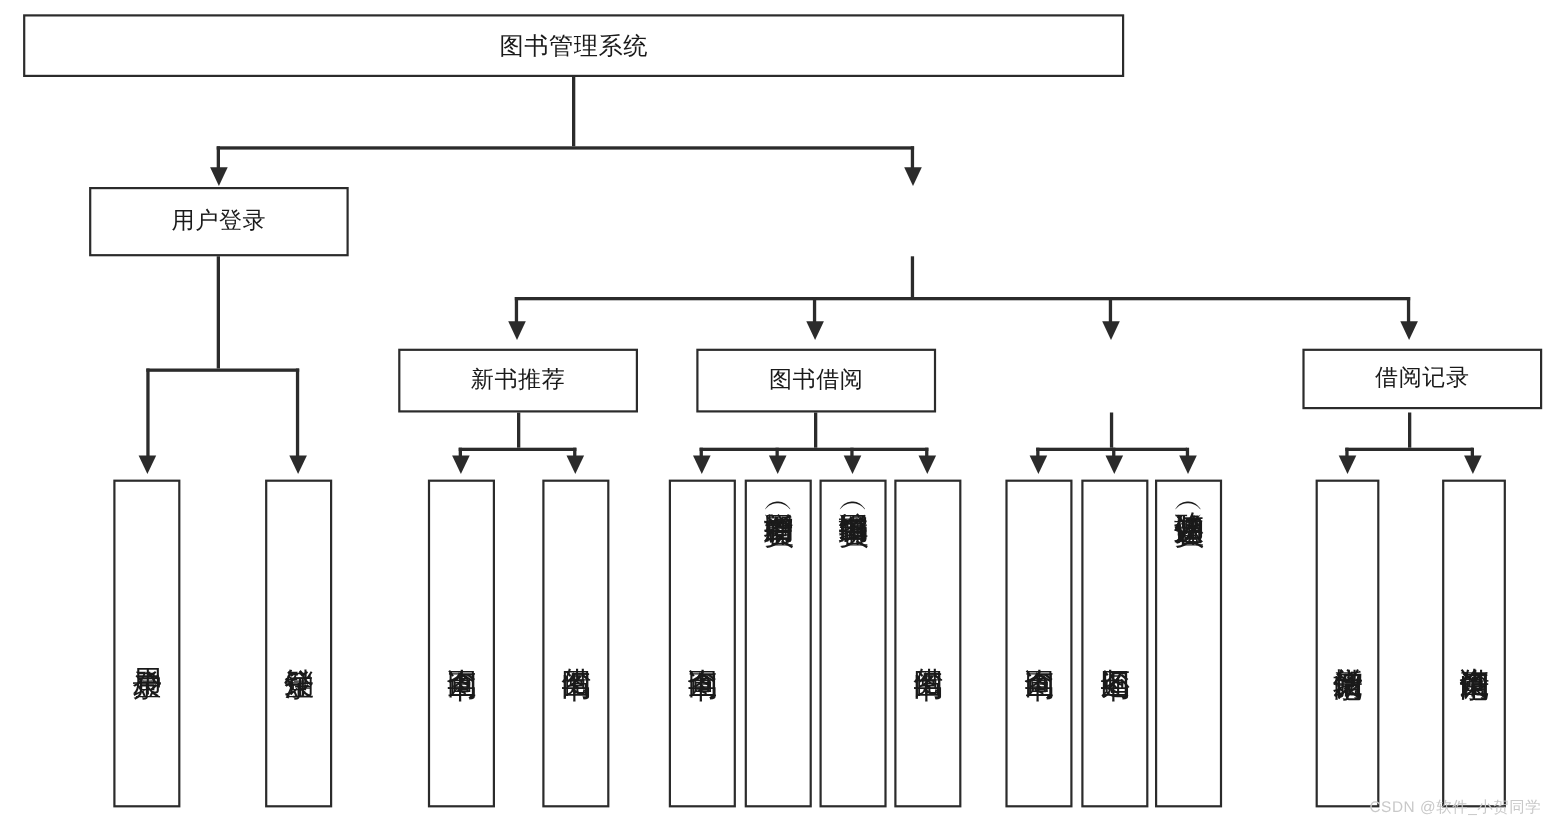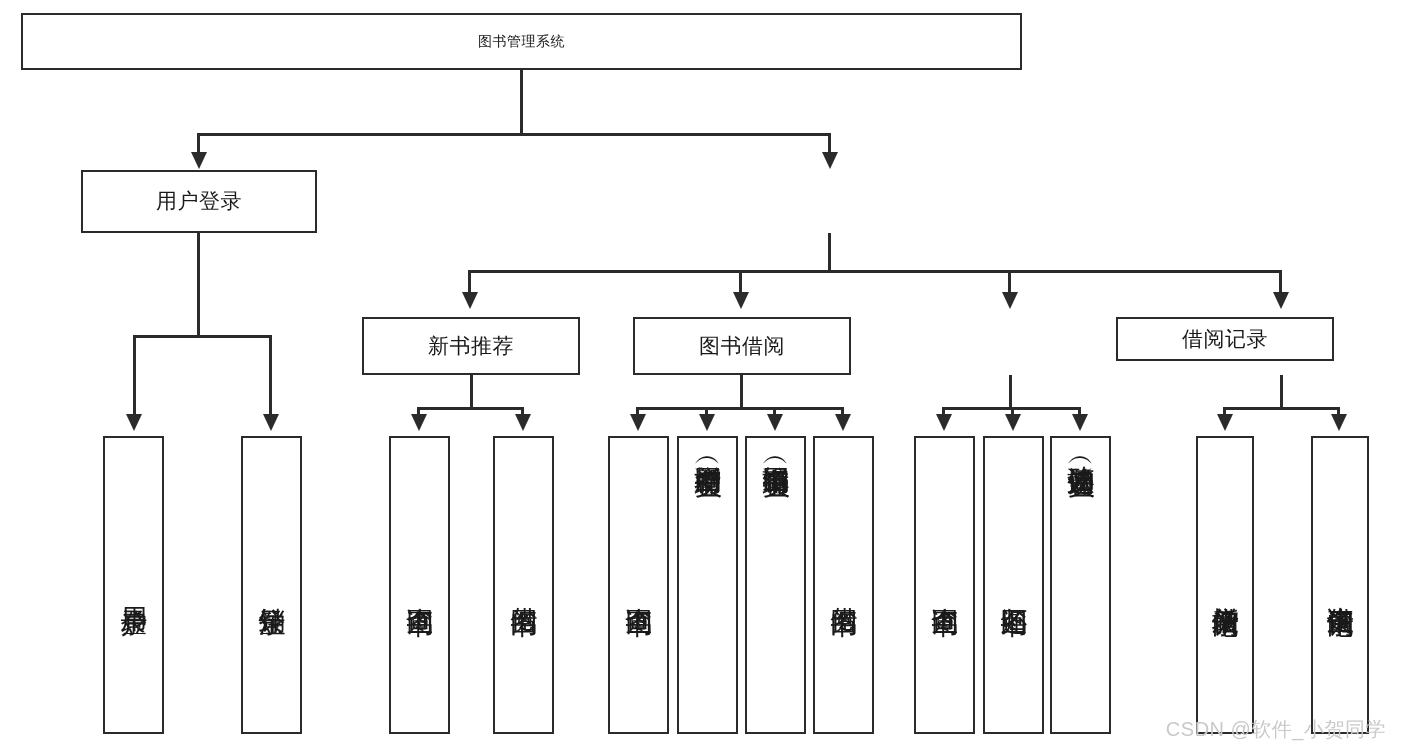--- a/index.html
+++ b/index.html
@@ -32,21 +32,21 @@
     display: block;
     text-align: center;
     line-height: 1.18;
     letter-spacing: 0.5px;
   }
   
   .node.horiz .label {
     font-size: 21px;
   }
   .node.root .label {
-    font-size: 14px;
+    font-size: 22px;
   }
   
   .node.vert {
     align-items: flex-start;
     padding-top: 6px;
   }
   .node.vert .label {
     writing-mode: vertical-rl;
     text-orientation: upright;
     font-size: 27px;
@@ -67,23 +67,23 @@
   .arrow {
     position: absolute;
     width: 0;
     height: 0;
     border-left: 8px solid transparent;
     border-right: 8px solid transparent;
     border-top: 17px solid #2b2b2b;
   }
   #watermark {
     position: absolute;
-    right: 19px;
+    right: 4px;
     bottom: 4px;
-    font-size: 20px;
+    font-size: 14px;
     color: #c9c9c9;
     letter-spacing: 0.5px;
     white-space: nowrap;
     pointer-events: none;
   }
 </style>
 </head>
 <body>
 
 <div id="canvas">
@@ -122,21 +122,21 @@
   <div class="arrow" style="left:1002px; top:292px;"></div>
   <div class="lineV" style="left:1279px; top:270px; width:3px; height:24px;"></div>
   <div class="arrow" style="left:1273px; top:292px;"></div>
 
   <div class="node horiz" style="left:633px; top:317px; width:218px; height:58px;">
     <span class="label">图书借阅</span>
   </div>
   <div class="node horiz" style="left:362px; top:317px; width:218px; height:58px;">
     <span class="label">新书推荐</span>
   </div>
-  <div class="node horiz" style="left:1116px; top:317px; width:218px; height:44px;">
+  <div class="node horiz" style="left:1184px; top:317px; width:218px; height:55px;">
     <span class="label">借阅记录</span>
   </div>
 
   <div class="lineV" style="left:470px; top:375px; width:3px; height:32px;"></div>
   <div class="lineH" style="left:417px; top:407px; width:107px; height:3px;"></div>
   <div class="lineV" style="left:417px; top:407px; width:3px; height:10px;"></div>
   <div class="arrow" style="left:411px; top:414px;"></div>
   <div class="lineV" style="left:521px; top:407px; width:3px; height:10px;"></div>
   <div class="arrow" style="left:515px; top:414px;"></div>
 

